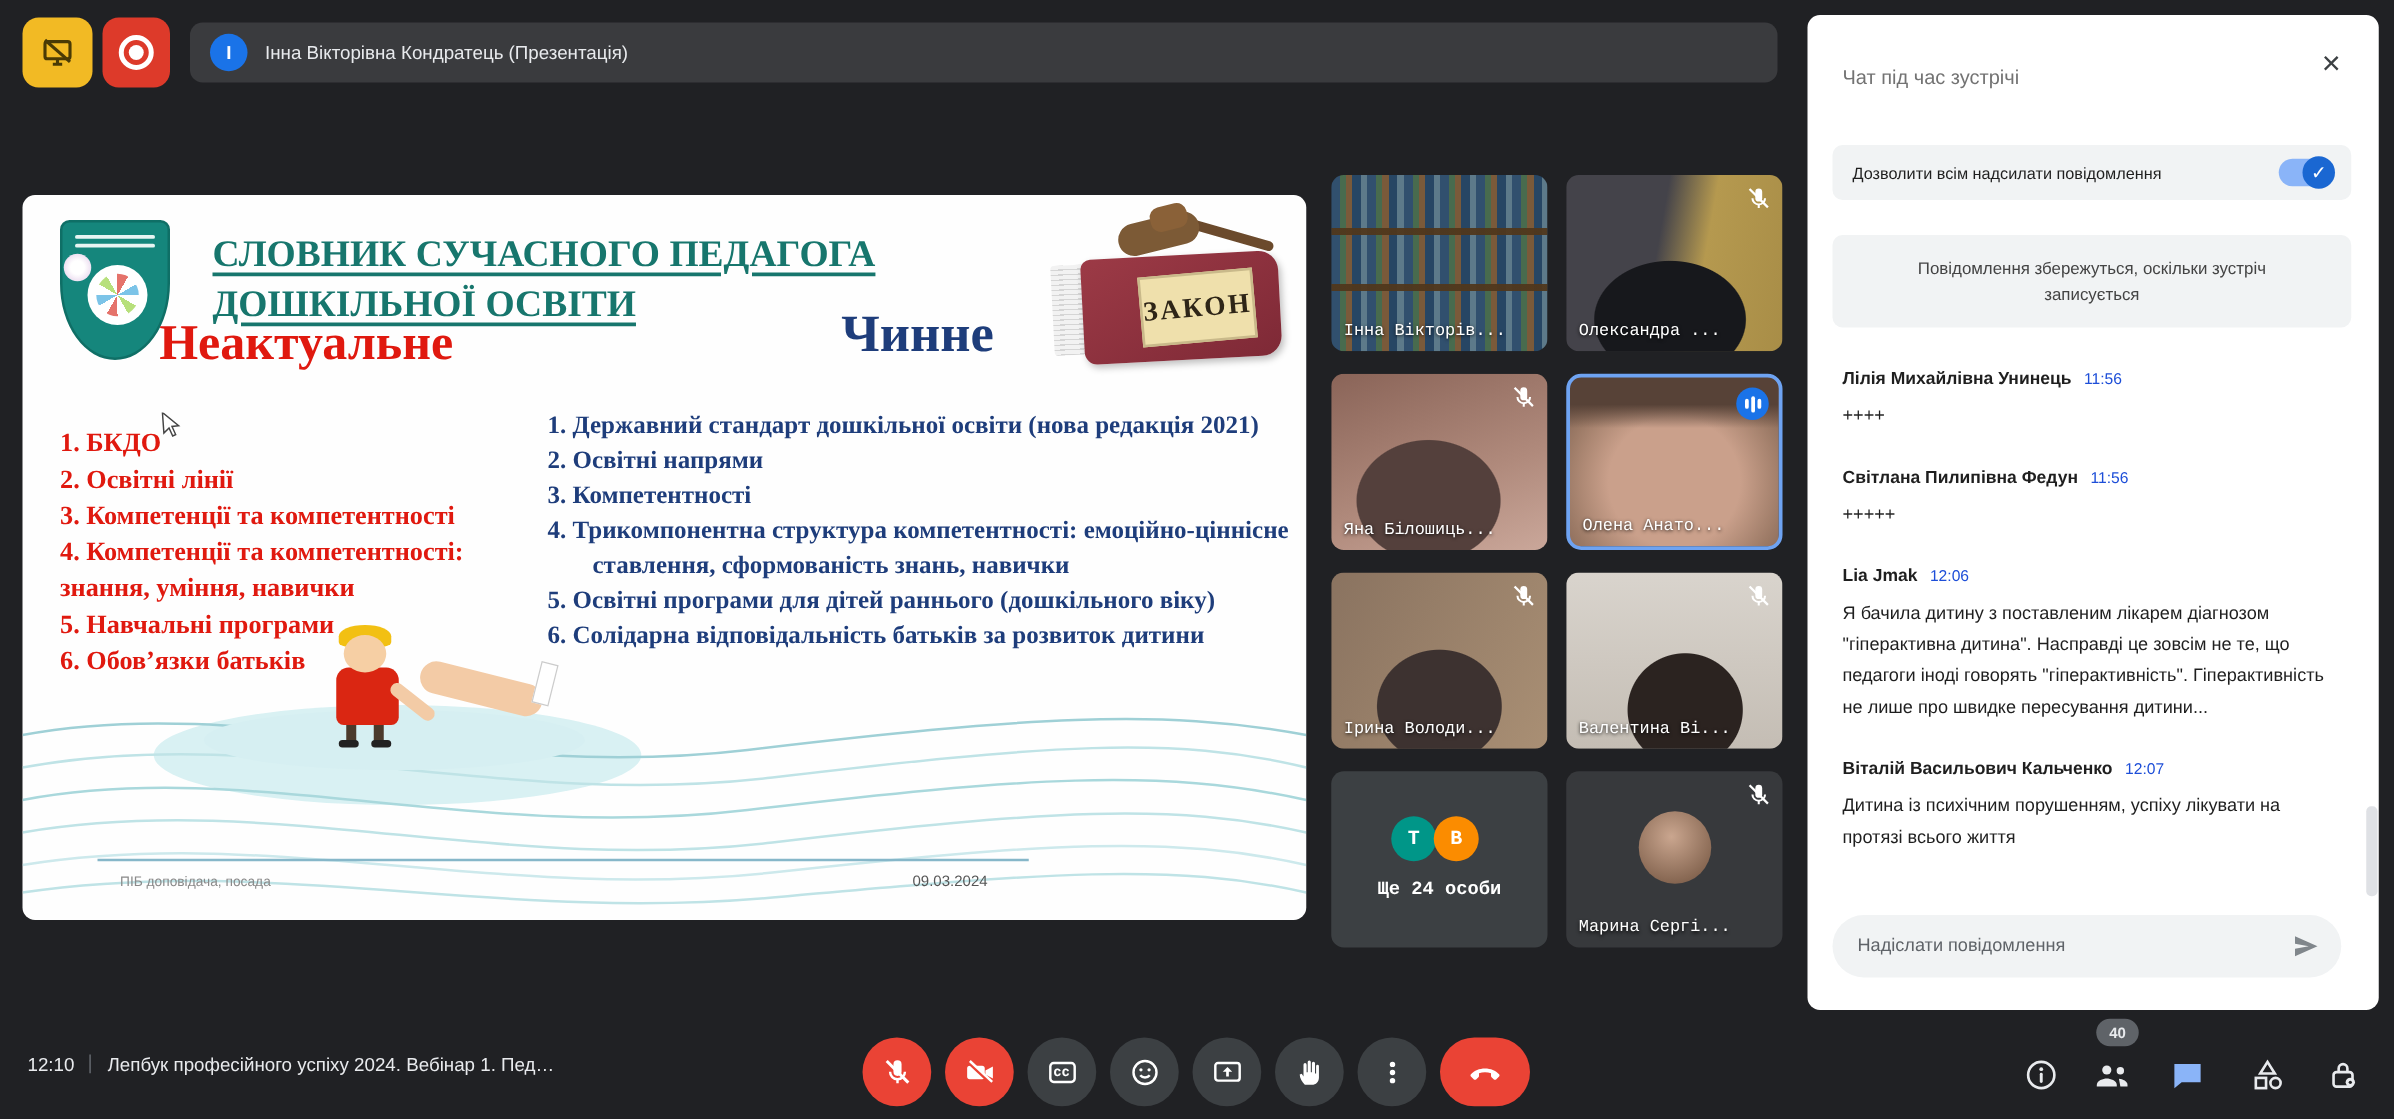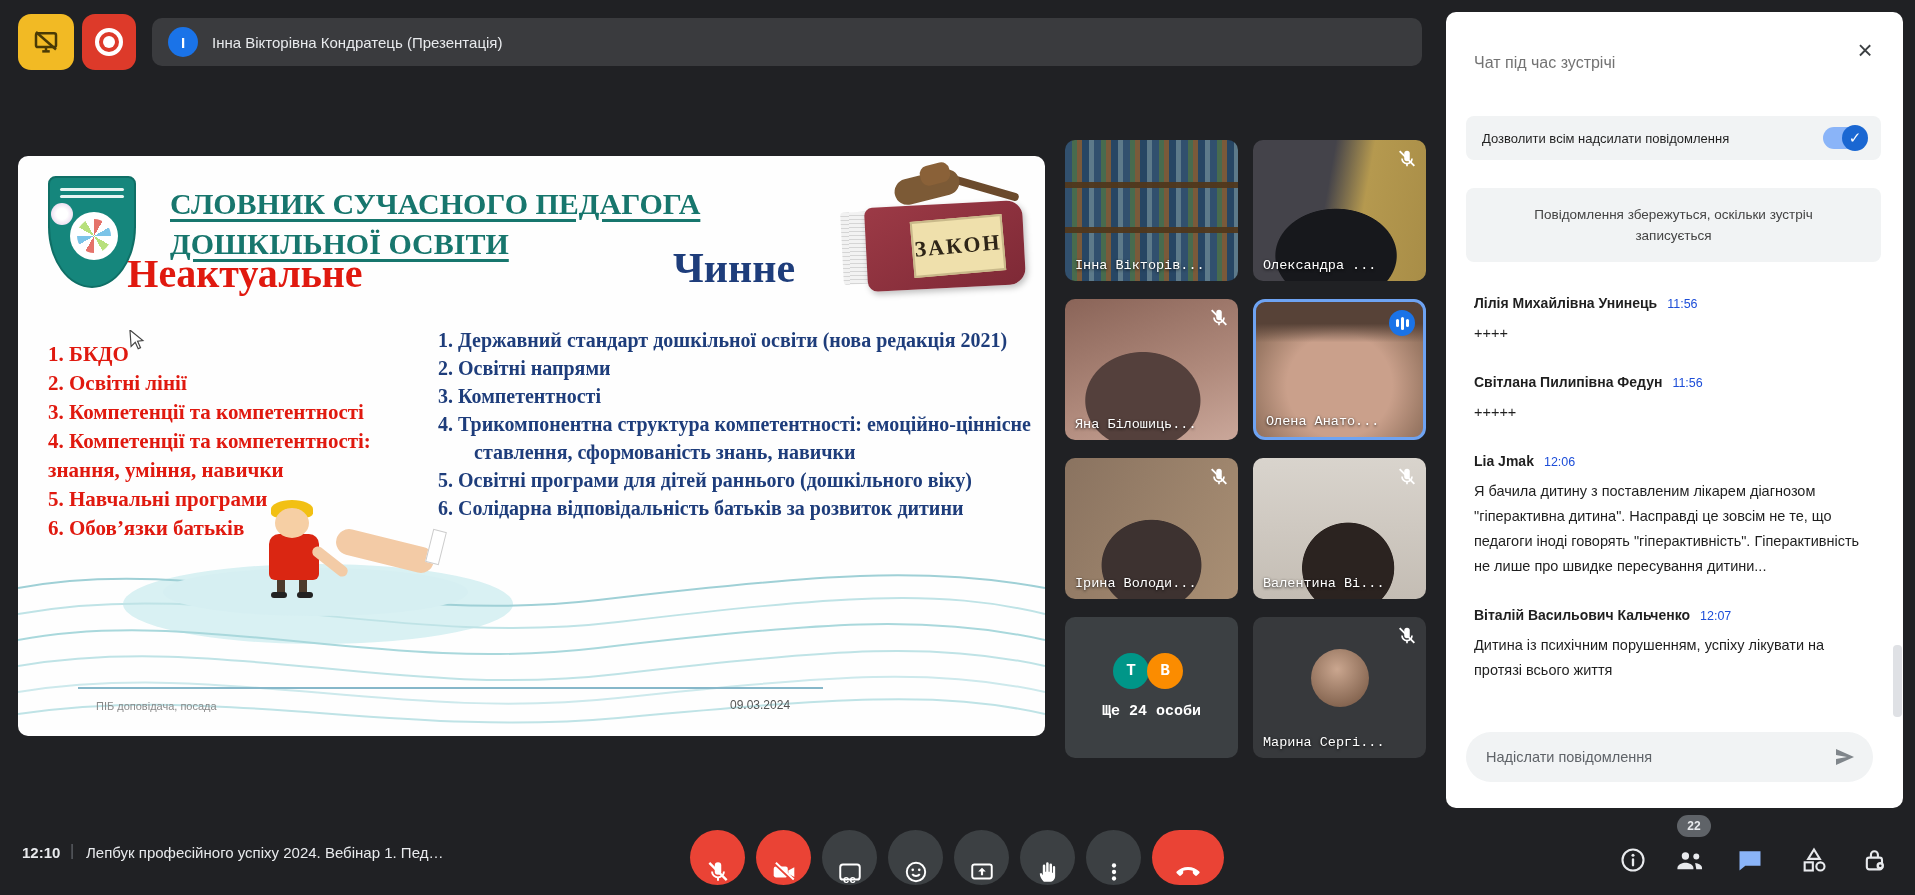--- a/index.html
+++ b/index.html
@@ -127,26 +127,26 @@
   .mtime { font-size:12.5px; color:#1d4ed8; margin-left:10px; }
   .mtext { font-size:14.5px; color:#1f1f1f; line-height:25px; margin-top:9px; }
   .chat-input-wrap { position:absolute; left:20px; top:720px; right:30px; height:50px; background:#f1f3f4;
                      border-radius:25px; display:flex; align-items:center; padding:0 16px 0 20px; }
   .chat-input { flex:1; border:none; outline:none; background:transparent; font-size:14.5px; color:#1f1f1f;
                 font-family:"Liberation Sans",sans-serif; }
   .chat-input::placeholder { color:#5f6368; }
   .chat-scroll-thumb { left:1893px; top:645px; width:9px; height:72px; background:#dfe1e5; border-radius:4px; }
 
   
-  .bb-time { left:22px; top:844px; font-size:15px; color:#e8eaed;font-weight:bold; }
+  .bb-time { left:22px; top:844px; font-size:15px; color:#e8eaed; }
   .bb-sep { left:70px; top:842px; font-size:16px; color:#5f6368; }
   .bb-title { left:86px; top:844px; font-size:15px; color:#e8eaed; max-width:430px; white-space:nowrap;
               overflow:hidden; text-overflow:ellipsis; }
   .bb-btns { left:690px; top:830px; display:flex; gap:11px; align-items:center; }
-  .cbtn { width:55px; height:55px; border-radius:50%; background:#3c4043; display:flex; align-items:flex-end;
+  .cbtn { width:55px; height:55px; border-radius:50%; background:#3c4043; display:flex; align-items:center;
           justify-content:center; position:relative; }
   .cbtn.red { background:#ea4335; }
   .cbtn.end { width:72px; border-radius:28px; }
   .cc-label { position:absolute; font-size:11px; font-weight:bold; color:#fff; letter-spacing:.5px; }
   .rt-icon { position:absolute; top:846px; width:28px; height:28px; }
   .badge-32 { left:1677px; top:815px; width:34px; height:22px; background:#5f6368; border-radius:11px;
               color:#e8eaed; font-size:12px; font-weight:bold; display:flex; align-items:center; justify-content:center; }
 
   .cursor { left:110px; top:174px; width:18px; height:20px; }
 </style>
@@ -407,21 +407,21 @@
         <circle cx="12" cy="18" r="2" fill="#fff"></circle>
     </svg>
   </div>
   <div class="cbtn red end">
     <svg width="30" height="30" viewBox="0 0 24 24">
       <path d="M12 9.5c-3.6 0-6.8 1.4-9 3.6-.4.4-.4 1 0 1.4l1.9 1.9c.4.4 1 .4 1.4 0l1.5-1.4c.2-.2.35-.5.35-.8v-1.7c1.2-.4 2.5-.6 3.85-.6s2.65.2 3.85.6v1.7c0 .3.15.6.35.8l1.5 1.4c.4.4 1 .4 1.4 0l1.9-1.9c.4-.4.4-1 0-1.4-2.2-2.2-5.4-3.6-9-3.6z" fill="#fff"></path>
     </svg>
   </div>
 </div>
 
-<div class="abs badge-32">22</div>
+<div class="abs badge-32">40</div>
 
 <svg class="rt-icon" style="left:1619px" viewBox="0 0 24 24">
   <circle cx="12" cy="12" r="9" fill="none" stroke="#e8eaed" stroke-width="1.8"></circle>
   <circle cx="12" cy="8" r="1.3" fill="#e8eaed"></circle>
   <rect x="11" y="10.5" width="2" height="7" rx="1" fill="#e8eaed"></rect>
 </svg>
 <svg class="rt-icon" style="left:1674px;width:32px" viewBox="0 0 28 24">
   <circle cx="10" cy="8.5" r="3.2" fill="#e8eaed"></circle>
   <path d="M3 19c0-3 4.5-4.5 7-4.5s7 1.5 7 4.5v1H3z" fill="#e8eaed"></path>
   <circle cx="19.5" cy="9" r="2.6" fill="#e8eaed"></circle>

